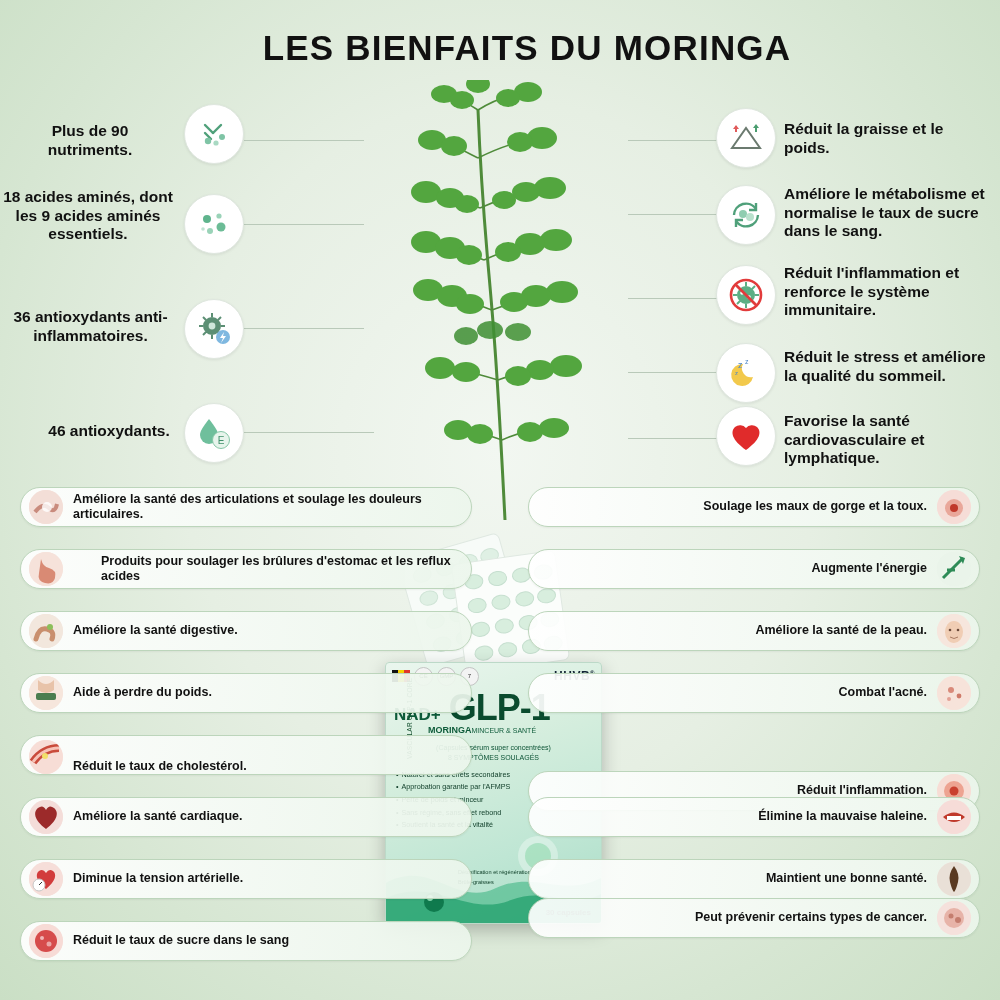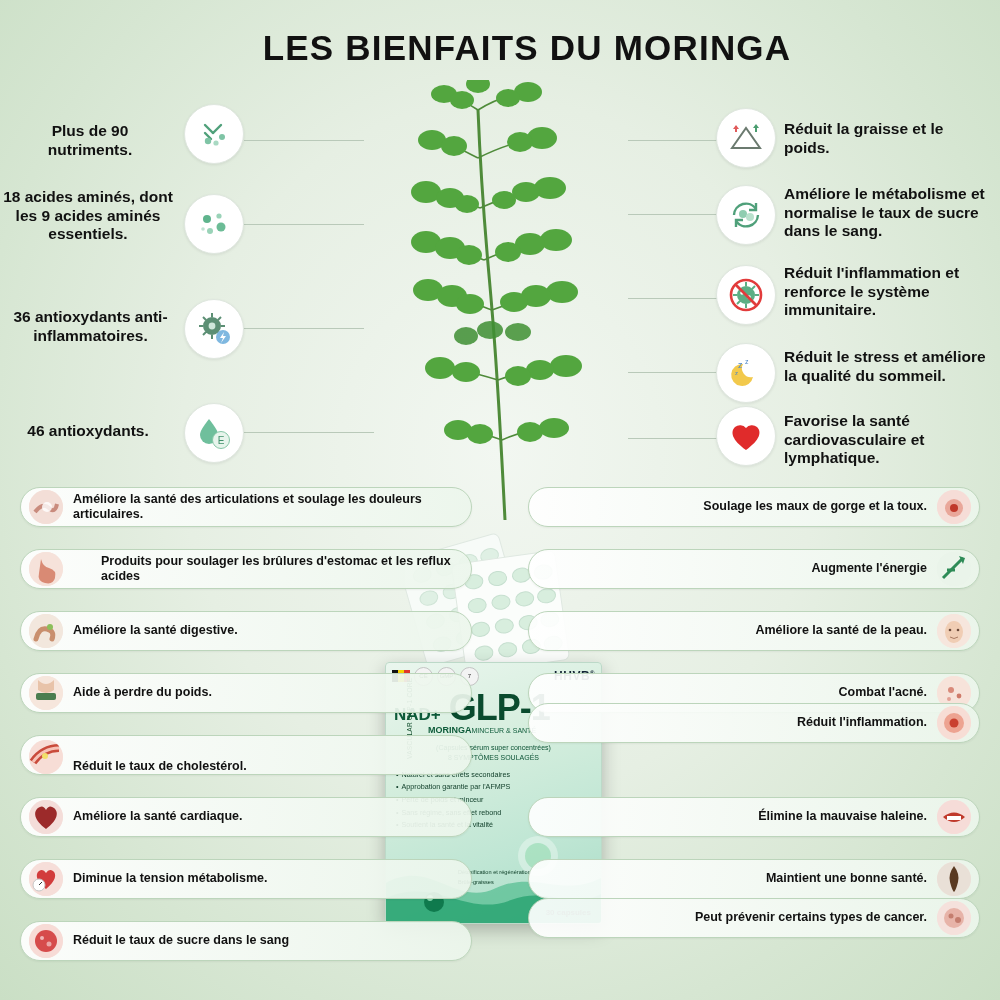--- a/index.html
+++ b/index.html
@@ -454,21 +454,21 @@
 <div class="node-text left" style="left:8px; top:308px; width:165px;">36 antioxydants anti-inflammatoires.</div>
 
 <div class="connector" style="left:244px; top:432px; width:130px;"></div>
 <div class="node" style="left:184px; top:403px;">
   <svg width="36" height="36" viewBox="0 0 36 36">
     <path d="M13 4 C7 12 4 16 4 20 a9 9 0 0 0 18 0 c0-4-3-8-9-16z" fill="#6fbf9c"></path>
     <circle cx="25" cy="25" r="8.5" fill="#e7f4ec" stroke="#86c7a7"></circle>
     <text x="25" y="29" font-size="10" text-anchor="middle" fill="#3f8f6a" font-family="Liberation Sans, sans-serif">E</text>
   </svg>
 </div>
-<div class="node-text left" style="left:3px; top:422px; width:170px;">46 antioxydants.</div>
+<div class="node-text left" style="left:24px; top:422px; width:170px;">46 antioxydants.</div>
 
 <div class="connector" style="left:628px; top:140px; width:90px;"></div>
 <div class="node" style="left:716px; top:108px;">
   <svg width="36" height="36" viewBox="0 0 36 36">
     <path d="M4 28 L18 8 L32 28 Z" fill="none" stroke="#6b7a6f" stroke-width="2"></path>
     <path d="M4 28 h28" stroke="#6b7a6f" stroke-width="2"></path>
     <path d="M8 12 v-6" stroke="#e05a5a" stroke-width="2"></path>
     <path d="M8 5 l-3 4 h6z" fill="#e05a5a"></path>
     <path d="M28 6 v6" stroke="#4a9d6f" stroke-width="2"></path>
     <path d="M28 4 l3 4 h-6z" fill="#4a9d6f"></path>
@@ -591,21 +591,21 @@
 </div>
 <div class="pill left" style="top:859px;">
   <span class="ico">
     <svg width="34" height="34" viewBox="0 0 34 34">
         <rect width="34" height="34" fill="#f6ded9"></rect>
         <path d="M17 27 C7 19 6 12 10 9 q4-3 7 2 q3-5 7-2 c4 3 3 10-7 18z" fill="#d23c3c"></path>
         <circle cx="10" cy="23" r="6" fill="#fff" stroke="#c5c5c5"></circle>
         <path d="M10 23 l3-3" stroke="#333"></path>
       </svg>
   </span>
-  <span class="label">Diminue la tension métabolisme.</span>
+  <span class="label">Diminue la tension artérielle.</span>
 </div>
 <div class="pill left" style="top:921px;">
   <span class="ico">
     <svg width="34" height="34" viewBox="0 0 34 34">
         <rect width="34" height="34" fill="#f7dbd6"></rect>
         <circle cx="17" cy="17" r="11" fill="#d64b4b"></circle>
         <circle cx="13" cy="14" r="2" fill="#fff" opacity=".6"></circle>
         <circle cx="20" cy="20" r="2.5" fill="#fff" opacity=".5"></circle>
       </svg>
   </span>
@@ -649,21 +649,21 @@
   <span class="label">Combat l'acné.</span>
   <span class="ico">
     <svg width="34" height="34" viewBox="0 0 34 34">
         <rect width="34" height="34" fill="#f7e3da"></rect>
         <circle cx="14" cy="14" r="3" fill="#d98a7a"></circle>
         <circle cx="22" cy="20" r="2.4" fill="#cf7a69"></circle>
         <circle cx="12" cy="23" r="2" fill="#e3a195"></circle>
       </svg>
   </span>
 </div>
-<div class="pill right" style="top:703px;">
+<div class="pill right" style="top:771px;">
   <span class="label">Réduit l'inflammation.</span>
   <span class="ico">
     <svg width="34" height="34" viewBox="0 0 34 34">
         <rect width="34" height="34" fill="#f7ddd5"></rect>
         <circle cx="17" cy="17" r="10" fill="#eda391"></circle>
         <circle cx="17" cy="17" r="4.5" fill="#c9402f"></circle>
       </svg>
   </span>
 </div>
 <div class="pill right" style="top:797px;">

